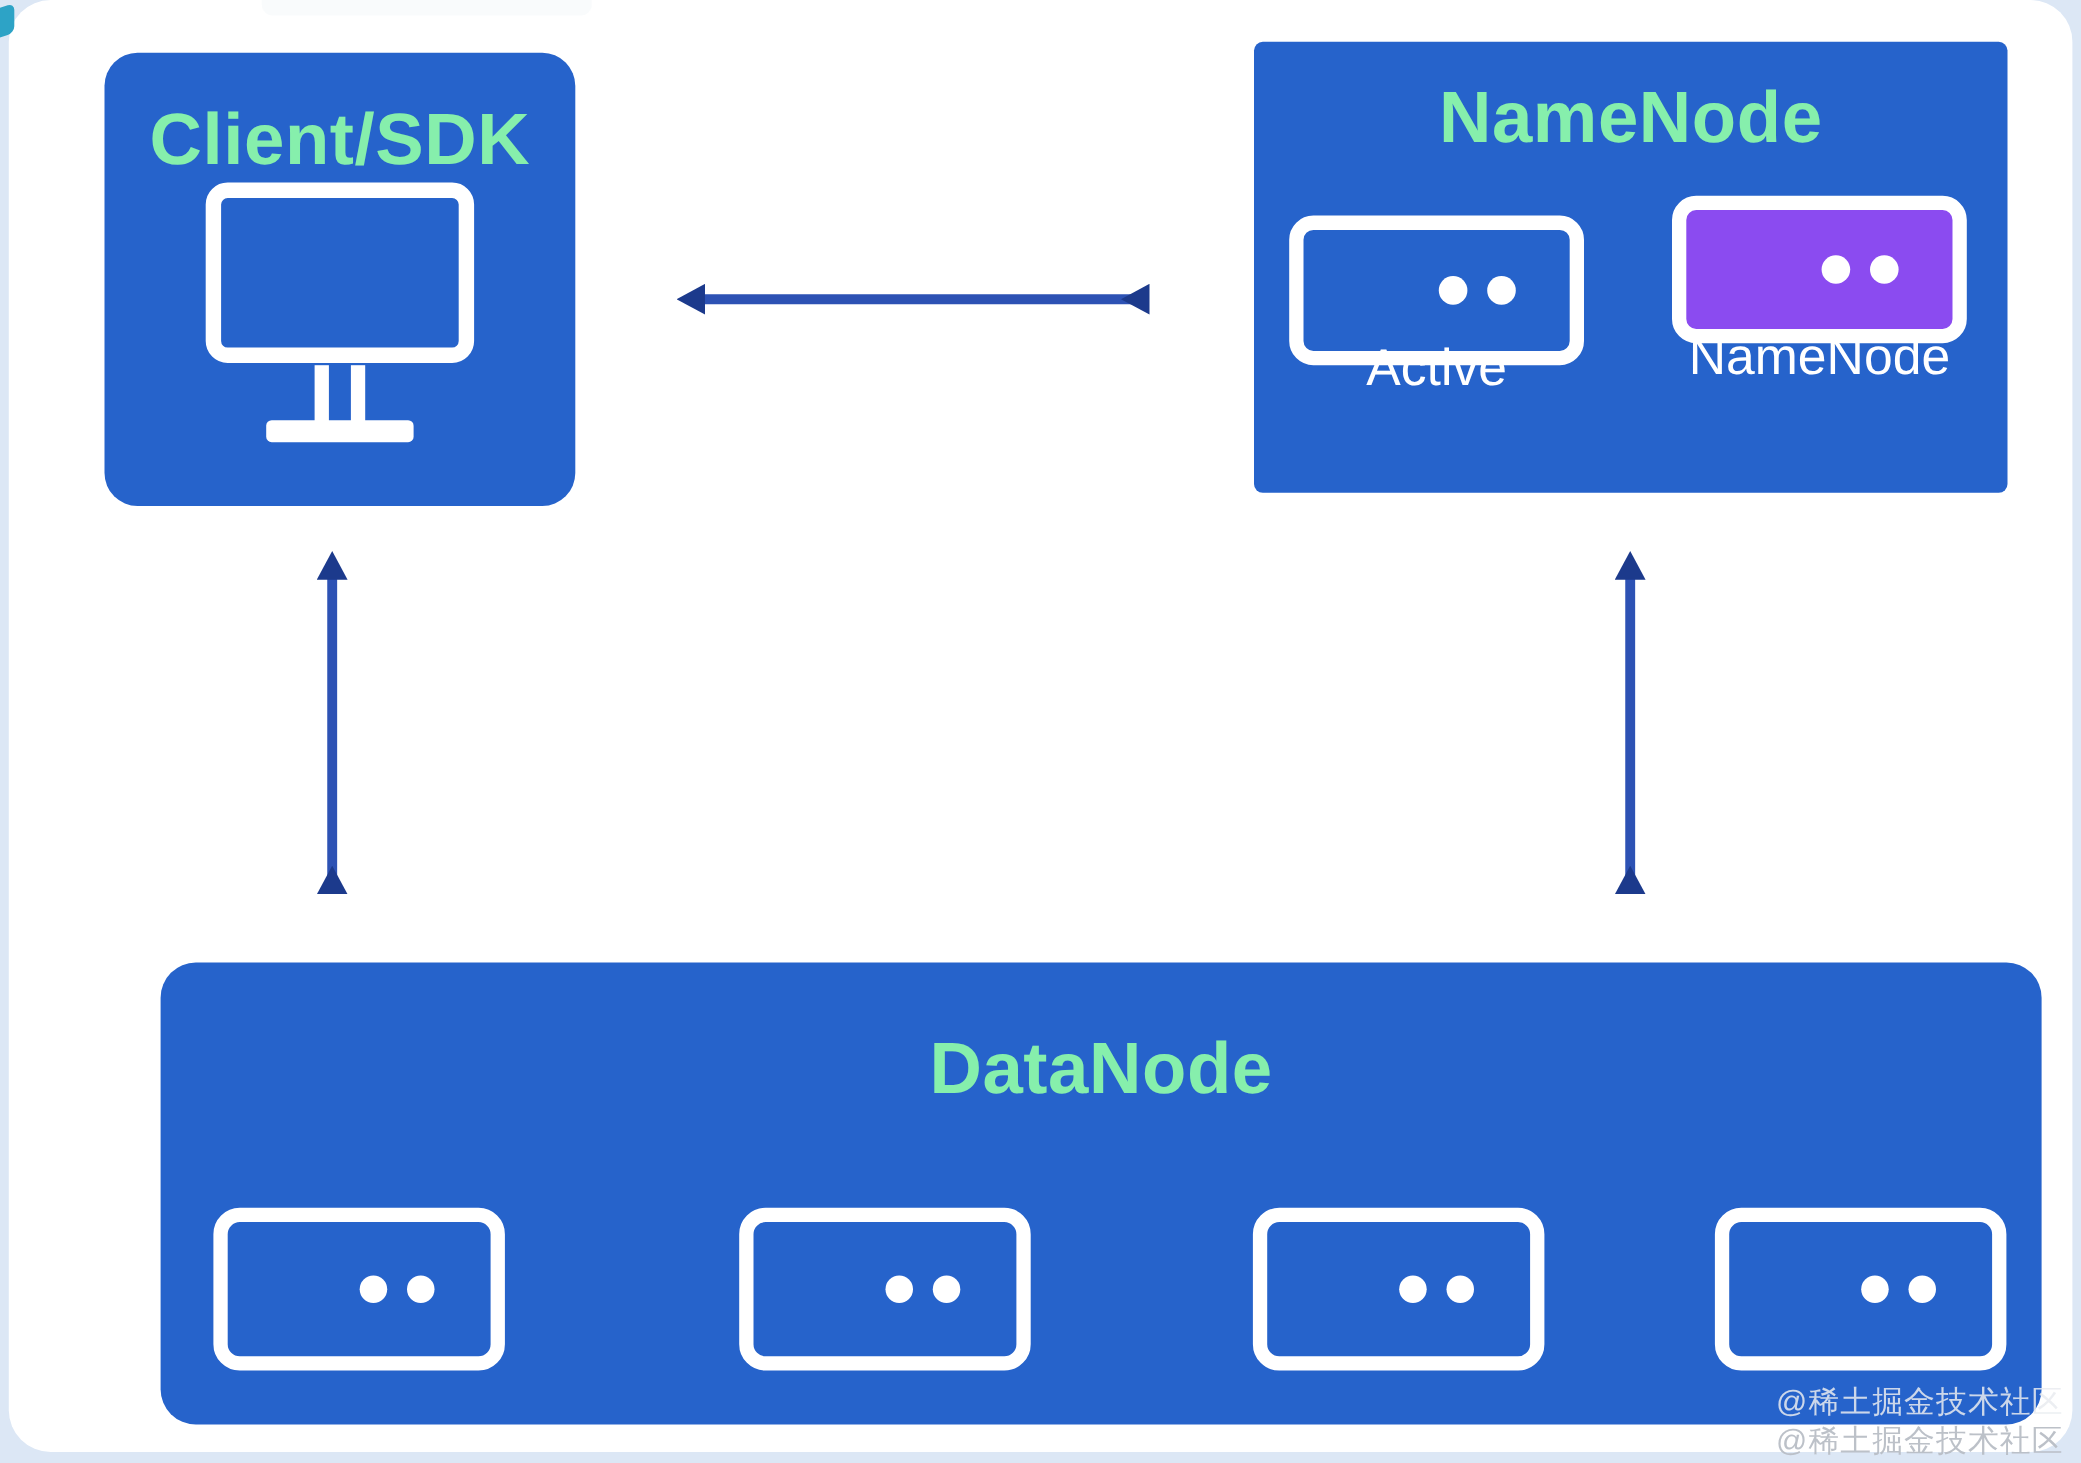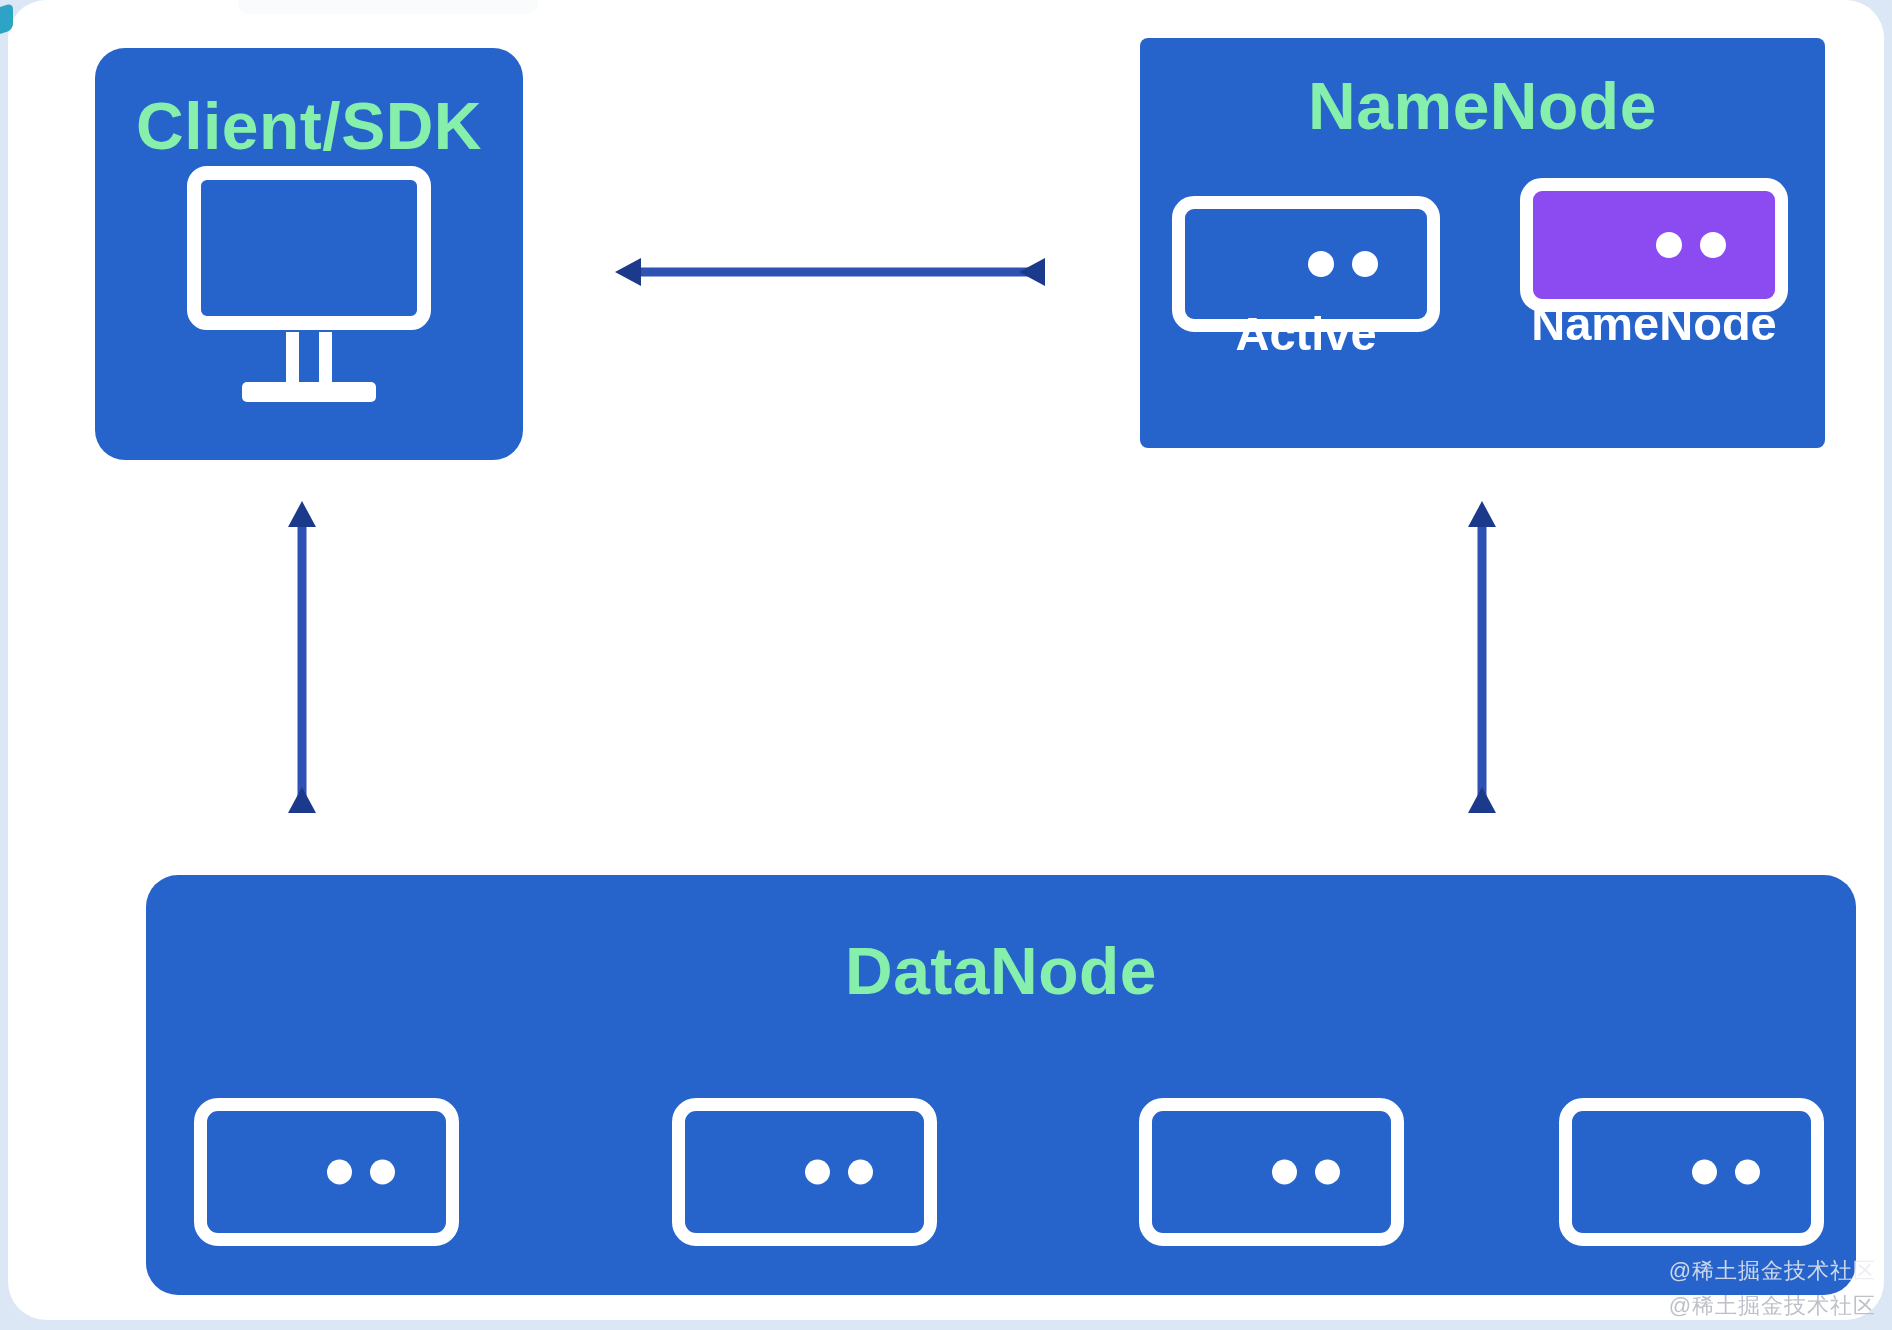--- a/index.html
+++ b/index.html
@@ -54,21 +54,21 @@
   }
   .server .dot{
     position:absolute;top:50%;width:26px;height:26px;border-radius:50%;
     background:#fff;transform:translateY(-50%);
   }
   .server .dot.d1{left:51%;}
   .server .dot.d2{left:69%;}
   .srv-active{left:32px;top:158px;width:242px;height:110px;}
   .srv-standby{left:380px;top:140px;width:242px;height:108px;background:var(--standby-purple,#8b4bf0);}
   .node-label{
-    position:absolute;text-align:center;font-size:47px;font-weight:700;color:#fff;
+    position:absolute;text-align:center;font-size:47px;font-weight:400;color:#fff;
   }
   .lbl-active{left:32px;width:268px;top:268px;}
   .lbl-standby{left:380px;width:268px;top:258px;}
   
   .datanode{left:105px;top:875px;width:1710px;height:420px;border-radius:32px;margin-left:41px;}
   .datanode .box-title{top:58px;}
   .dn-servers{position:absolute;left:0;top:0;right:0;bottom:0;}
   .dn-server{
     position:absolute;top:223px;width:239px;height:122px;
     border:13px solid #fff;border-radius:24px;background:var(--node-blue,#2663cb);
@@ -83,21 +83,21 @@
   }
   .dn-server .dot.d1{left:50%;}
   .dn-server .dot.d2{left:68%;}
   
   .arrow{position:absolute;}
   .arrow-h{left:596px;top:246px;}
   .arrow-v-left{left:274px;top:484px;}
   .arrow-v-right{left:1454px;top:484px;}
   
   .wm{
-    position:absolute;right:16px;text-align:right;font-size:22px;
+    position:absolute;right:16px;text-align:right;font-size:28px;
     letter-spacing:1px;z-index:5;
   }
   .wm1{top:1256px;color:#e9ecf0;opacity:.85;}
   .wm2{top:1291px;color:#b9bec6;opacity:.95;}
 </style>
 </head>
 <body>
 
 <div class="stage">
   <div class="card"></div>

